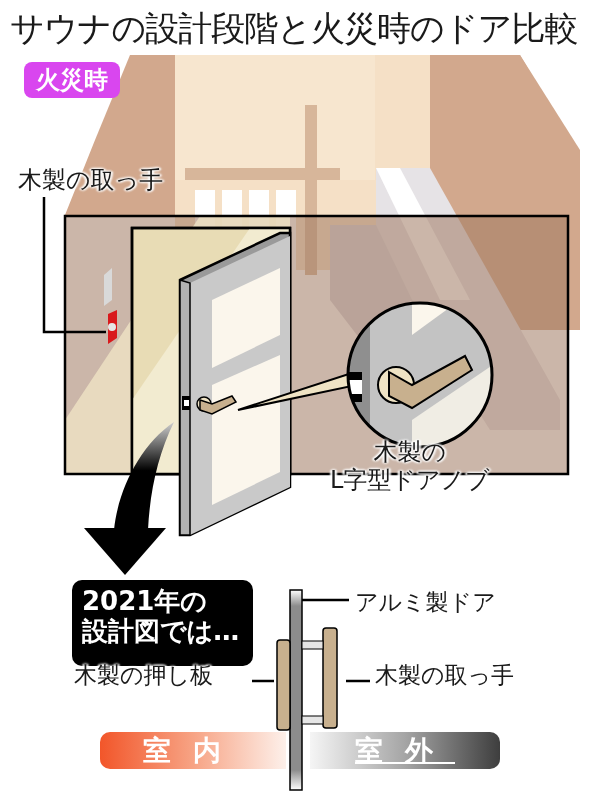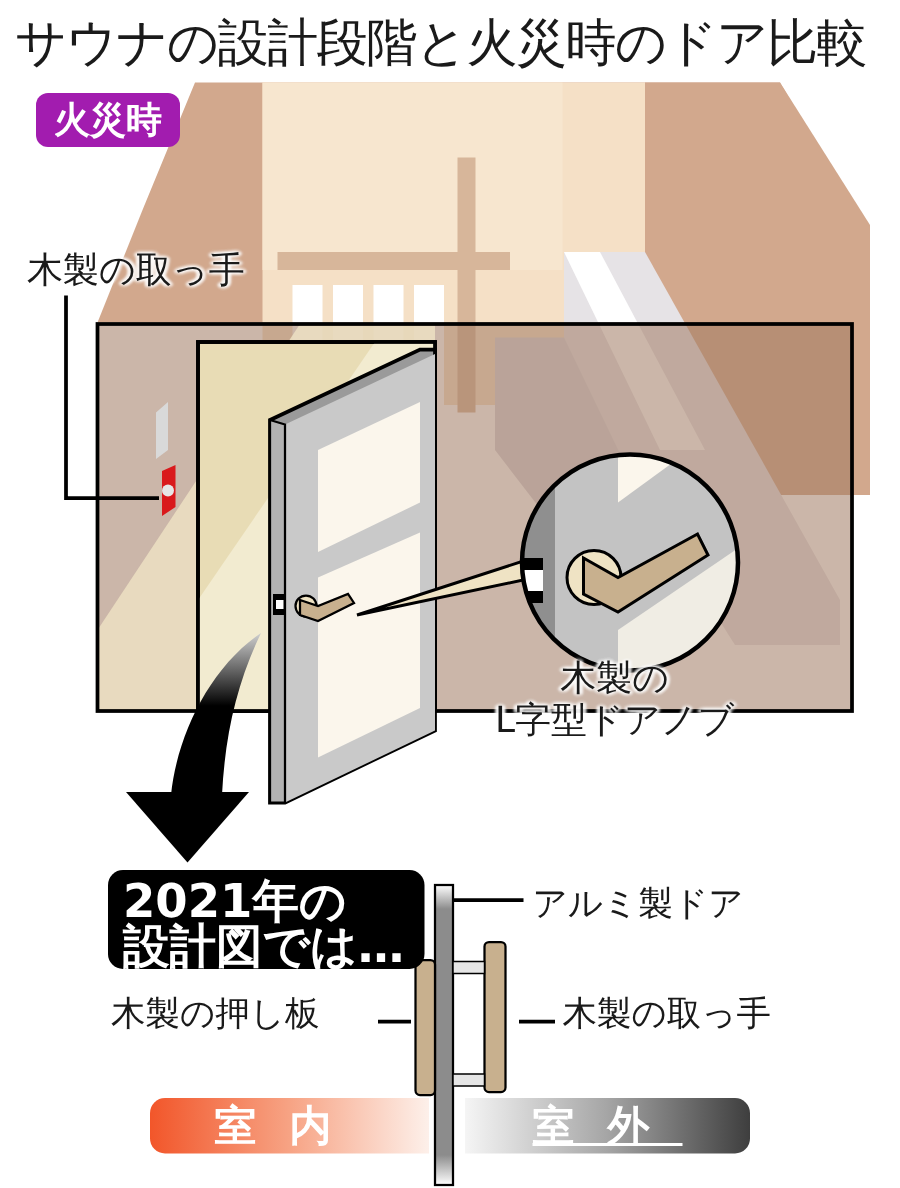--- a/index.html
+++ b/index.html
@@ -1,24 +1,24 @@
 <!DOCTYPE html>
 <html><head>
 <meta charset="utf-8">
 <style>
   html, body { margin: 0; padding: 0; background: #ffffff; }
   body { width: 600px; height: 792px; position: relative; overflow: hidden; font-family: "DejaVu Sans", sans-serif; }
   .title { position: absolute; left: 10px; top: 6px; font-size: 34px; color: #1a1a1a; letter-spacing: -1px; white-space: nowrap; }
-  .badge-fire { position: absolute; left: 24px; top: 62px; background: #a21caf; color: #fff; border-radius: 8px; padding: 2px 12px; font-size: 24px; font-weight: bold; z-index: 5; }
+  .badge-fire { position: absolute; left: 24px; top: 62px; background: #d946ef; color: #fff; border-radius: 8px; padding: 2px 12px; font-size: 24px; font-weight: bold; z-index: 5; }
   svg.scene { position: absolute; left: 0; top: 0; }
   .lbl { position: absolute; white-space: nowrap; color: #1a1a1a; z-index: 6; text-shadow: 0 0 3px #fff, 0 0 3px #fff, 0 0 3px #fff, 2px 0 2px #fff, -2px 0 2px #fff; }
   .lbl-emergency { left: 18px; top: 164px; font-size: 24px; }
   .lbl-knob { left: 330px; top: 438px; font-size: 24px; text-align: center; line-height: 28px; }
   .lbl-knob .sub { font-size: 21px; }
-  .badge-plan { position: absolute; left: 72px; top: 580px; background: #000; color: #fff; border-radius: 10px; padding: 6px 14px 0 10px; font-size: 31px; line-height: 30px; font-weight: bold; z-index: 5; }
+  .badge-plan { position: absolute; left: 72px; top: 580px; background: #000; color: #fff; border-radius: 10px; padding: 6px 14px 20px 10px; font-size: 26px; line-height: 30px; font-weight: bold; z-index: 5; }
   .lbl-push { left: 74px; top: 660px; font-size: 23px; }
   .lbl-alu { left: 355px; top: 587px; font-size: 23px; }
   .lbl-handle { left: 375px; top: 660px; font-size: 23px; }
   .bar-in { position: absolute; left: 100px; top: 732px; width: 186px; height: 37px; border-radius: 10px 0 0 10px; background: linear-gradient(90deg, #f2562a 0%, #f7a384 50%, #fdf0ea 100%); color: #fff; font-size: 28px; font-weight: bold; letter-spacing: 22px; display: flex; justify-content: center; }
   .bar-out { position: absolute; left: 310px; top: 732px; width: 190px; height: 37px; border-radius: 0 10px 10px 0; background: linear-gradient(90deg, #f5f5f5 0%, #a5a5a5 50%, #3e3e3e 100%); color: #fff; font-size: 28px; font-weight: bold; letter-spacing: 22px; display: flex; align-items: center; justify-content: center; text-decoration: underline; }
 </style>
 </head>
 <body>
 
 <svg class="scene" width="600" height="792" viewBox="0 0 600 792">

